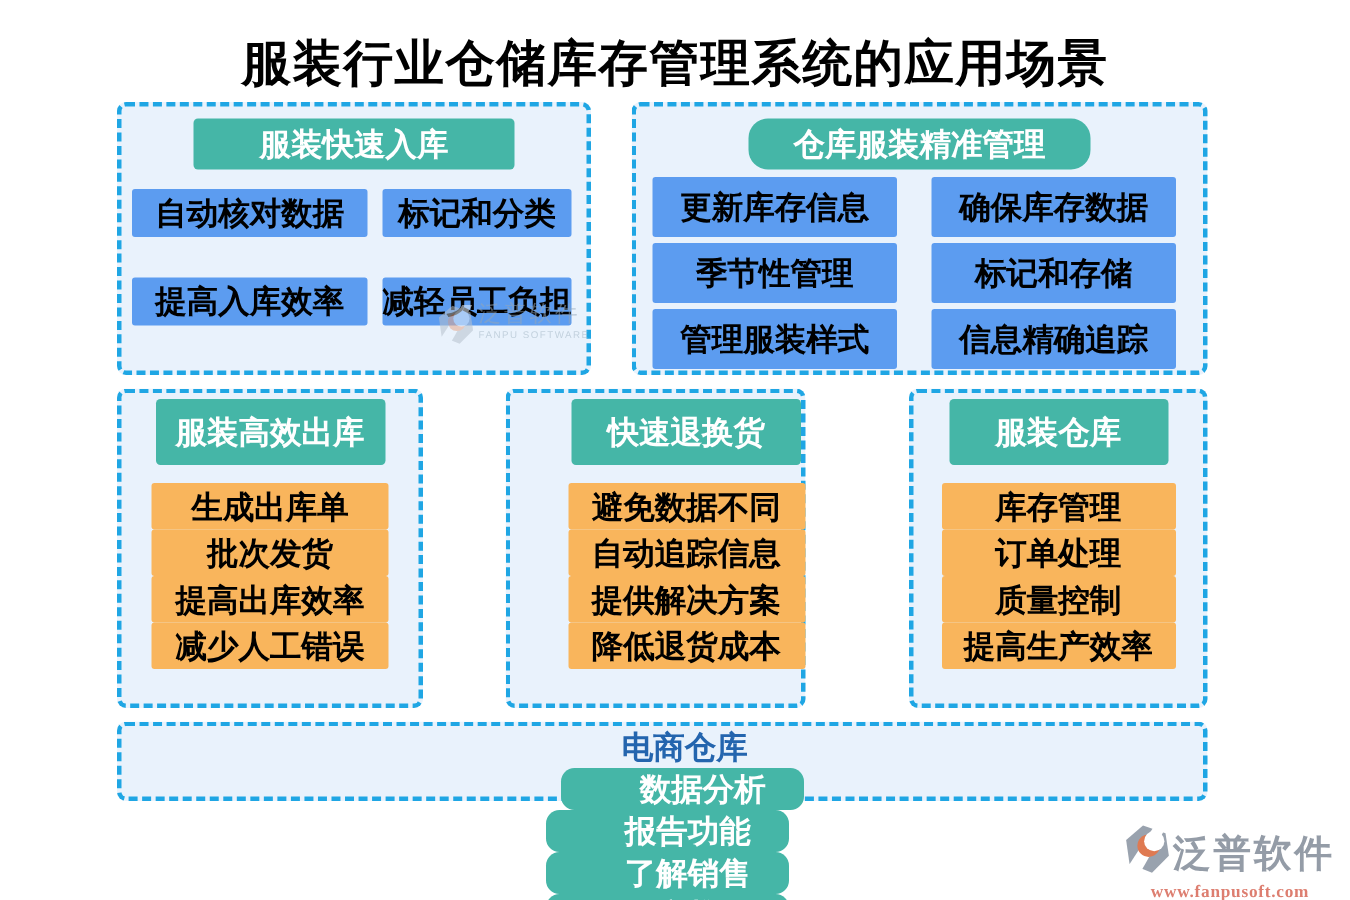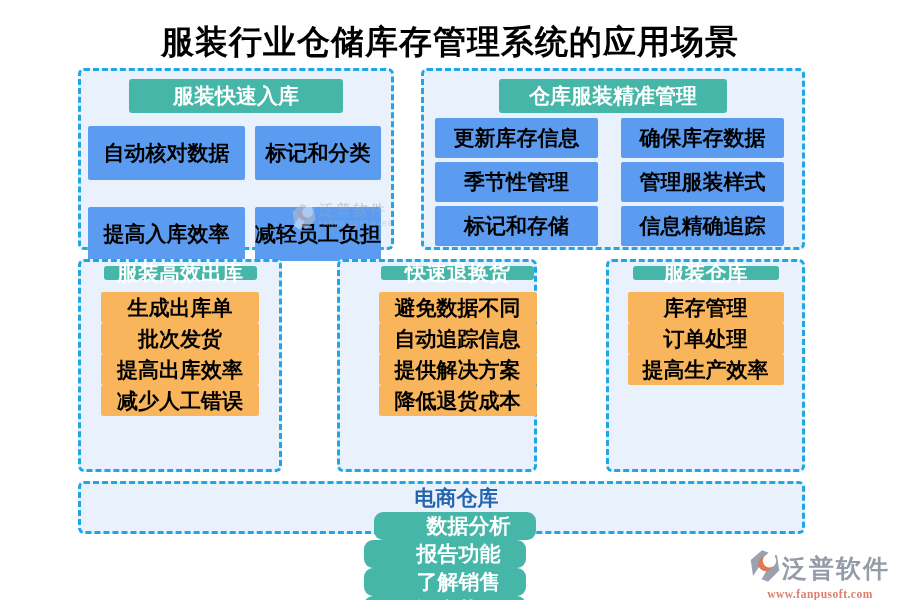--- a/index.html
+++ b/index.html
@@ -24,30 +24,30 @@
     font-weight:bold;color:#000;font-size:21px;white-space:nowrap;border-radius:2px;
   }
   .chip.blue{background:#5C9CF0;}
   .chip.orange{background:#F9B55C;}
   .chip.teal{background:#45B6A7;color:#fff;border-radius:9px;}
 
   
   #panelA{left:78px;top:68px;width:316px;height:182px;}
   #panelA .hdr{width:214px;height:34px;margin:8px auto 13px;}
   #panelA .grid{display:grid;grid-template-columns:157px 126px;column-gap:10px;row-gap:27px;margin:12px 0 0 7px;}
-  #panelA .chip{height:54px;}
+  #panelA .chip{height:32px;}
 
   
   #panelB{left:421px;top:68px;width:384px;height:182px;}
-  #panelB .hdr{width:228px;height:34px;margin:8px auto 0;}
+  #panelB .hdr{width:228px;height:34px;margin:8px auto 0;border-radius:13px;}
   #panelB .grid{display:grid;grid-template-columns:163px 163px;column-gap:23px;row-gap:4px;margin:5px 0 0 11px;}
   #panelB .chip{height:40px;}
 
   
-  .col-panel .hdr{height:14px;margin:4px auto 12px;}
+  .col-panel .hdr{height:44px;margin:4px auto 12px;}
   .col-panel .list{display:flex;flex-direction:column;align-items:center;margin-top:10px;}
   .col-panel .chip{height:31px;}
   #panelC{left:78px;top:259px;width:204px;height:213px;}
   #panelC .hdr{width:153px;}
   #panelC .chip{width:158px;}
   #panelD{left:337px;top:259px;width:200px;height:213px;padding-left:41px;}
   #panelD .hdr{width:153px;}
   #panelD .chip{width:158px;}
   #panelE{left:606px;top:259px;width:199px;height:213px;}
   #panelE .hdr{width:146px;}
@@ -90,22 +90,22 @@
       <div class="chip blue">减轻员工负担</div>
     </div>
   </div>
 
   <div id="panelB" class="panel">
     <div class="hdr">仓库服装精准管理</div>
     <div class="grid">
       <div class="chip blue">更新库存信息</div>
       <div class="chip blue">确保库存数据</div>
       <div class="chip blue">季节性管理</div>
+      <div class="chip blue">标记和存储</div>
       <div class="chip blue">管理服装样式</div>
-      <div class="chip blue">标记和存储</div>
       <div class="chip blue">信息精确追踪</div>
     </div>
   </div>
 
   <div id="panelC" class="panel col-panel">
     <div class="hdr">服装高效出库</div>
     <div class="list">
       <div class="chip orange">生成出库单</div>
       <div class="chip orange">批次发货</div>
       <div class="chip orange">提高出库效率</div>
@@ -121,20 +121,21 @@
       <div class="chip orange">提供解决方案</div>
       <div class="chip orange">降低退货成本</div>
     </div>
   </div>
 
   <div id="panelE" class="panel col-panel">
     <div class="hdr">服装仓库</div>
     <div class="list">
       <div class="chip orange">库存管理</div>
       <div class="chip orange">订单处理</div>
+      <div class="chip orange">质量控制</div>
       <div class="chip orange">提高生产效率</div>
     </div>
   </div>
 
   <div id="panelF" class="panel">
     <div class="label">电商仓库</div>
     <div class="chip teal first">数据分析</div>
     <div class="chip teal">报告功能</div>
     <div class="chip teal">了解销售</div>
     <div class="chip teal">盈利状况</div>

